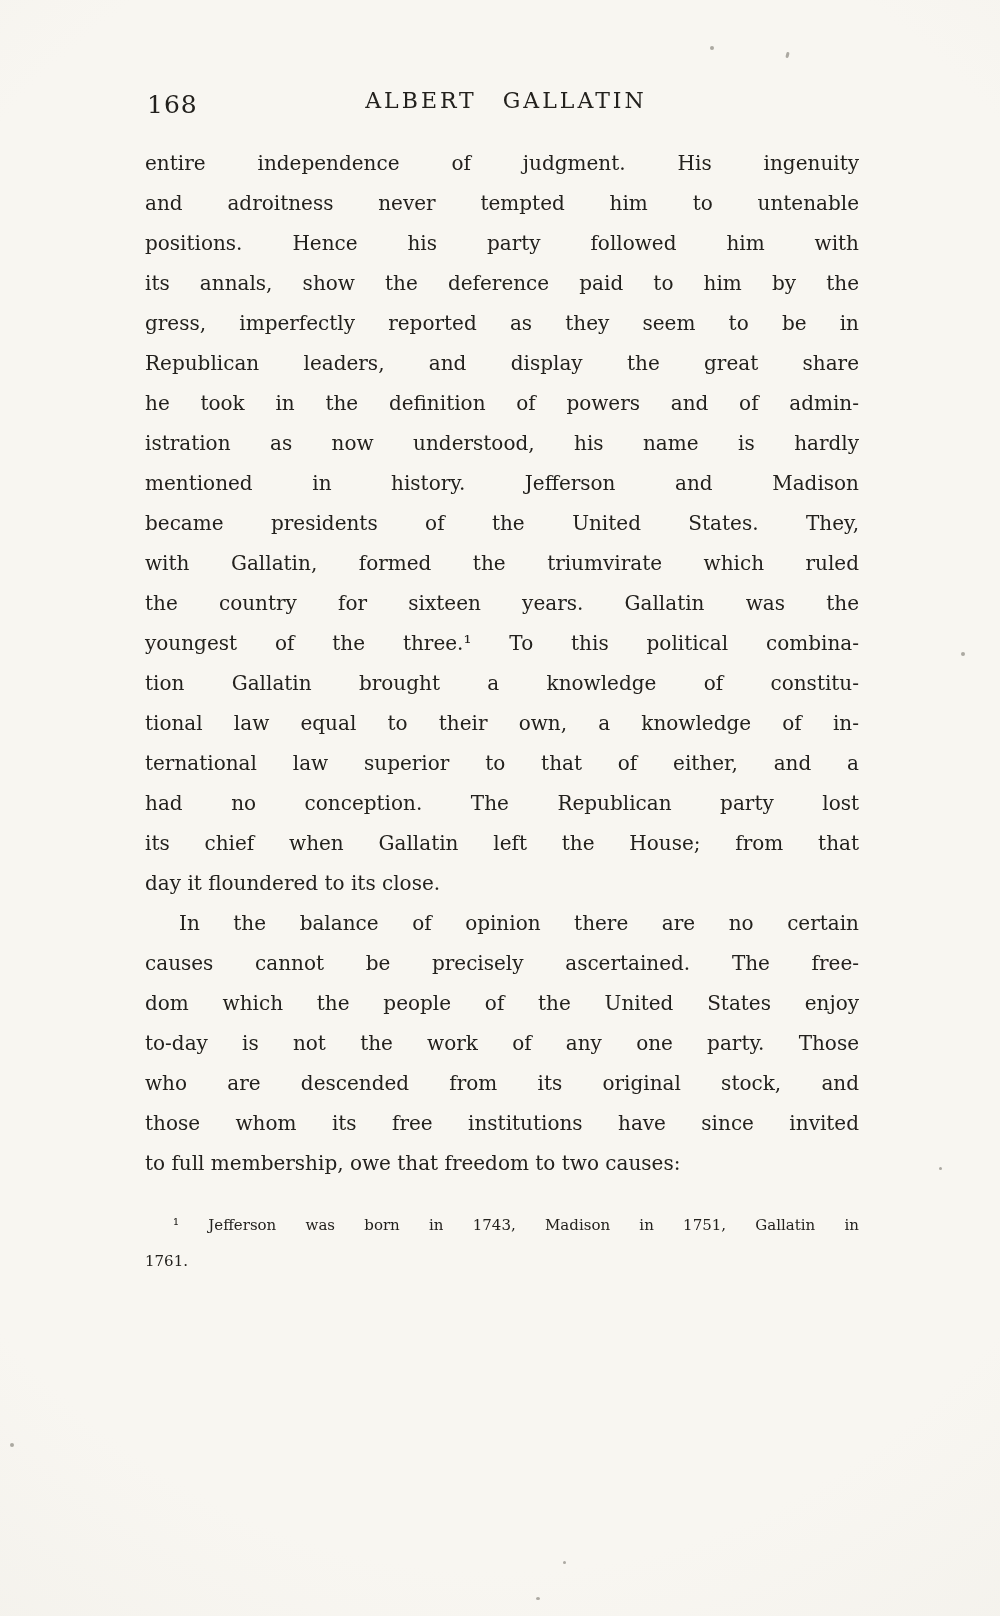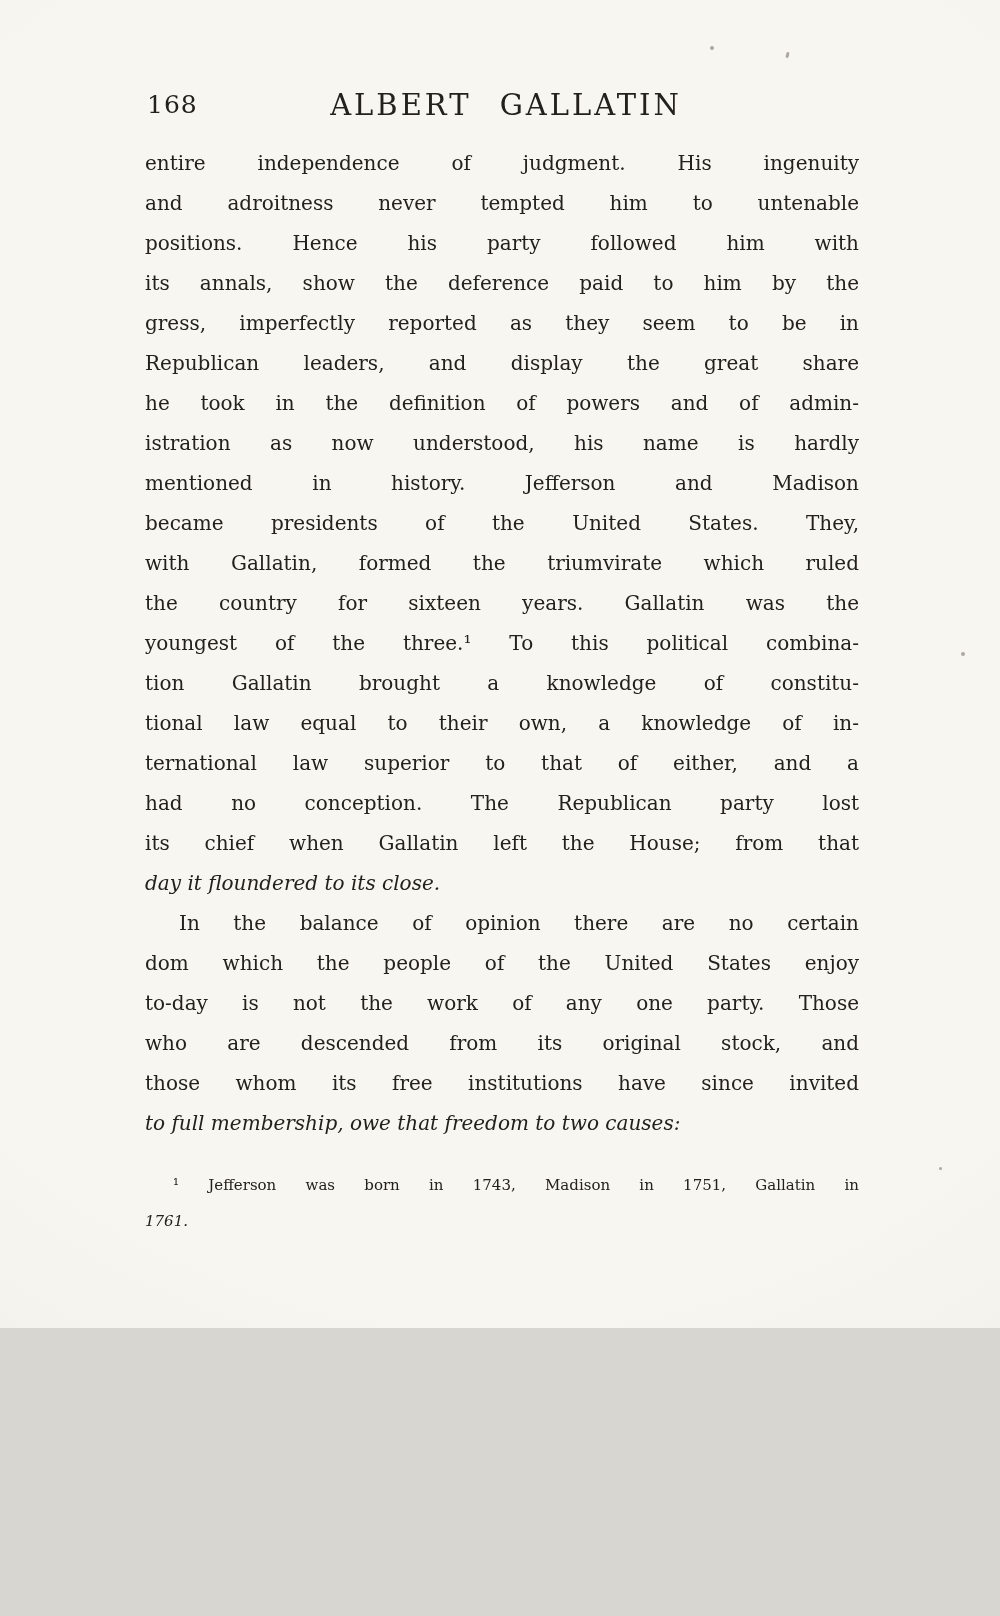--- a/index.html
+++ b/index.html
@@ -1,21 +1,21 @@
 <!DOCTYPE html>
 <html><head>
 <meta charset="utf-8">
 <style>
   * { box-sizing: border-box; }
   html, body { margin: 0; padding: 0; background: #d8d6d0; }
 
   .page {
     position: relative;
     width: 1000px;
-    height: 1328px;
+    height: 1616px;
     margin: 0 auto;
     background: radial-gradient(ellipse 130% 95% at 50% 45%, #f8f6f1 55%, #edebe4 100%);
     font-family: "DejaVu Serif", "Liberation Serif", serif;
     color: #23211d;
     overflow: hidden;
   }
 
   .header-row {
     position: absolute;
     top: 88px;
@@ -29,41 +29,41 @@
     top: 2px;
     font-size: 25px;
     letter-spacing: 1px;
   }
   .running-title {
     position: absolute;
     left: 8px;
     right: 0;
     top: 0;
     text-align: center;
-    font-size: 29px;
+    font-size: 22px;
     letter-spacing: 3px;
     word-spacing: 16px;
   }
 
   .text-block {
     position: absolute;
     top: 143px;
     left: 145px;
     width: 714px;
   }
 
   .paragraph { font-size: 20px; }
 
   .line {
     height: 40px;
     line-height: 40px;
     text-align: justify;
     text-align-last: justify;
   }
-  .line.last { text-align-last: left; font-style: italic; }
+  .line.last { text-align-last: left; }
   .line.indent { text-indent: 34px; }
 
   .footnote {
     margin-top: 24px;
     font-size: 15px;
   }
   .footnote .line {
     height: 36px;
     line-height: 36px;
   }
@@ -110,20 +110,21 @@
         <div class="line">youngest of the three.¹ To this political combina-</div>
         <div class="line">tion Gallatin brought a knowledge of constitu-</div>
         <div class="line">tional law equal to their own, a knowledge of in-</div>
         <div class="line">ternational law superior to that of either, and a</div>
         <div class="line">had no conception. The Republican party lost</div>
         <div class="line">its chief when Gallatin left the House; from that</div>
         <div class="line last">day it floundered to its close.</div>
       </div>
     <div class="paragraph">
         <div class="line indent">In the balance of opinion there are no certain</div>
+        <div class="line">causes cannot be precisely ascertained. The free-</div>
         <div class="line">dom which the people of the United States enjoy</div>
         <div class="line">to-day is not the work of any one party. Those</div>
         <div class="line">who are descended from its original stock, and</div>
         <div class="line">those whom its free institutions have since invited</div>
         <div class="line last">to full membership, owe that freedom to two causes:</div>
       </div>
     <div class="footnote">
         <div class="line indent">¹ Jefferson was born in 1743, Madison in 1751, Gallatin in</div>
         <div class="line last">1761.</div>
       </div>

